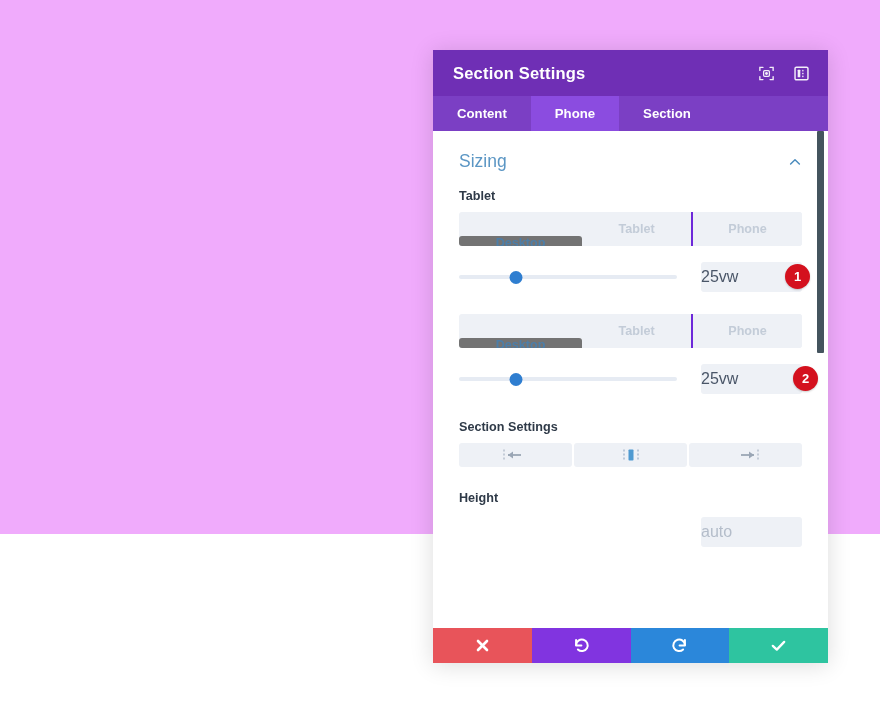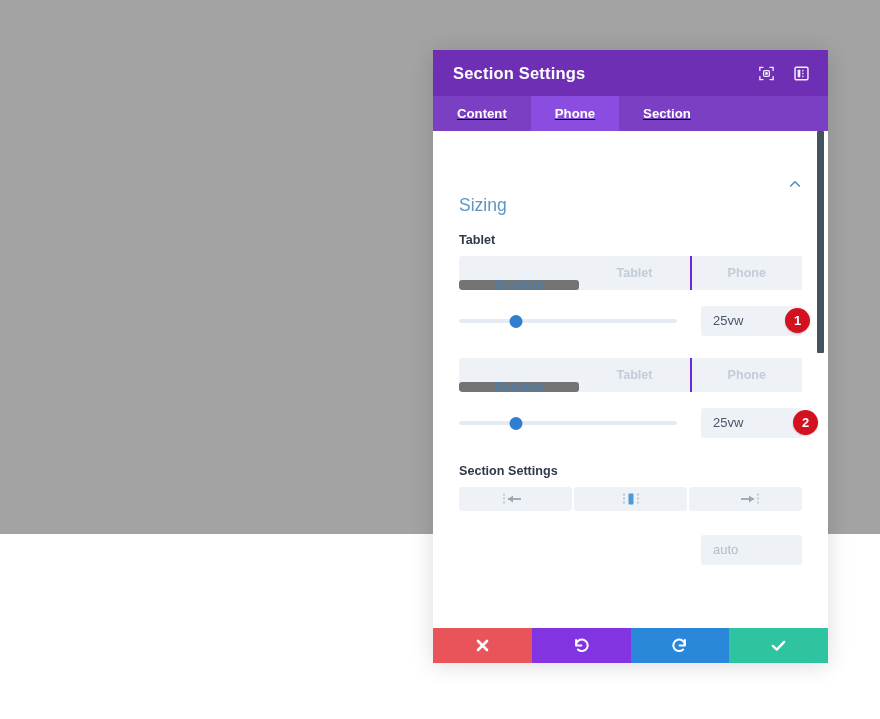--- a/index.html
+++ b/index.html
@@ -9,21 +9,21 @@
     width: 880px;
     height: 719px;
     overflow: hidden;
     font-family: "Liberation Sans", sans-serif;
   }
 
   #stage {
     position: relative;
     width: 880px;
     height: 534px;
-    background: #a3a3a3;
+    background: #f0abfc;
   }
 
   
   .panel {
     position: absolute;
     left: 433px;
     top: 50px;
     width: 395px;
     height: 613px;
     background: #ffffff;
@@ -60,21 +60,20 @@
     opacity: .92;
     cursor: pointer;
   }
 
   
   .tabbar {
     height: 35px;
     background: #7b3fc4;
     display: flex;
     align-items: stretch;
-    text-decoration: underline;
   }
   .tab {
     padding: 0 24px;
     display: flex;
     align-items: center;
     justify-content: center;
     color: #ffffff;
     font-size: 13.2px;
     font-weight: bold;
     cursor: pointer;
@@ -98,21 +97,20 @@
   .section-head {
     display: flex;
     align-items: center;
     padding: 22px 0 0 0;
   }
   .section-title {
     color: #5b96c4;
     font-size: 17.5px;
     flex: 1;
     line-height: 1;
-    margin-top: 44px;
   }
   .chevron {
     width: 14px;
     height: 14px;
     cursor: pointer;
   }
 
   .field { margin-top: 18px; }
   .field-label {
     color: #2f3a48;
@@ -139,21 +137,21 @@
     color: #c3ccd8;
     background: #eef1f6;
     cursor: pointer;
     box-sizing: border-box;
     border-right: 2px solid #6d28d9;
   }
   .device-opt:last-child { border-right: none; }
   .device-opt.active {
     background: #ffffff;
     color: #4c7ea8;
-    border: 5px solid #737373;
+    border: 7px solid #737373;
     border-radius: 3px;
     margin-top: 24px;
   }
 
   
   .slider-row {
     display: flex;
     align-items: center;
     margin-top: 16px;
     position: relative;
@@ -183,23 +181,22 @@
     background: #2f7ed0;
     transform: translateX(-50%);
   }
   .value-box {
     width: 101px;
     height: 30px;
     background: #eef1f6;
     border-radius: 3px;
     display: flex;
     align-items: center;
-    padding-left: 12px;
     box-sizing: border-box;
-    font-size: 13px;
+    font-size: 16px;
     color: #4a5668;
     cursor: text;
   }
   .value-box.placeholder { color: #b4bdca; }
 
   
   .badge {
     position: absolute;
     width: 25px;
     height: 25px;
@@ -376,20 +373,21 @@
                 <line x1="12" y1="7" x2="25" y2="7" stroke="#9aa6b5" stroke-width="1.8"></line>
                 <path d="M25 7 20 3.6 20 10.4 Z" fill="#9aa6b5"></path>
               </svg>
             </div>
 
           </div>
         </div>
 
 
         <div class="field" style="margin-top:24px;">
+          <div class="field-label">Height</div>
           <div class="slider-row" style="margin-top:12px;">
             <div class="slider">
               
               
             </div>
             <div class="value-box placeholder">auto</div>
           </div>
         </div>
 
       </div>

